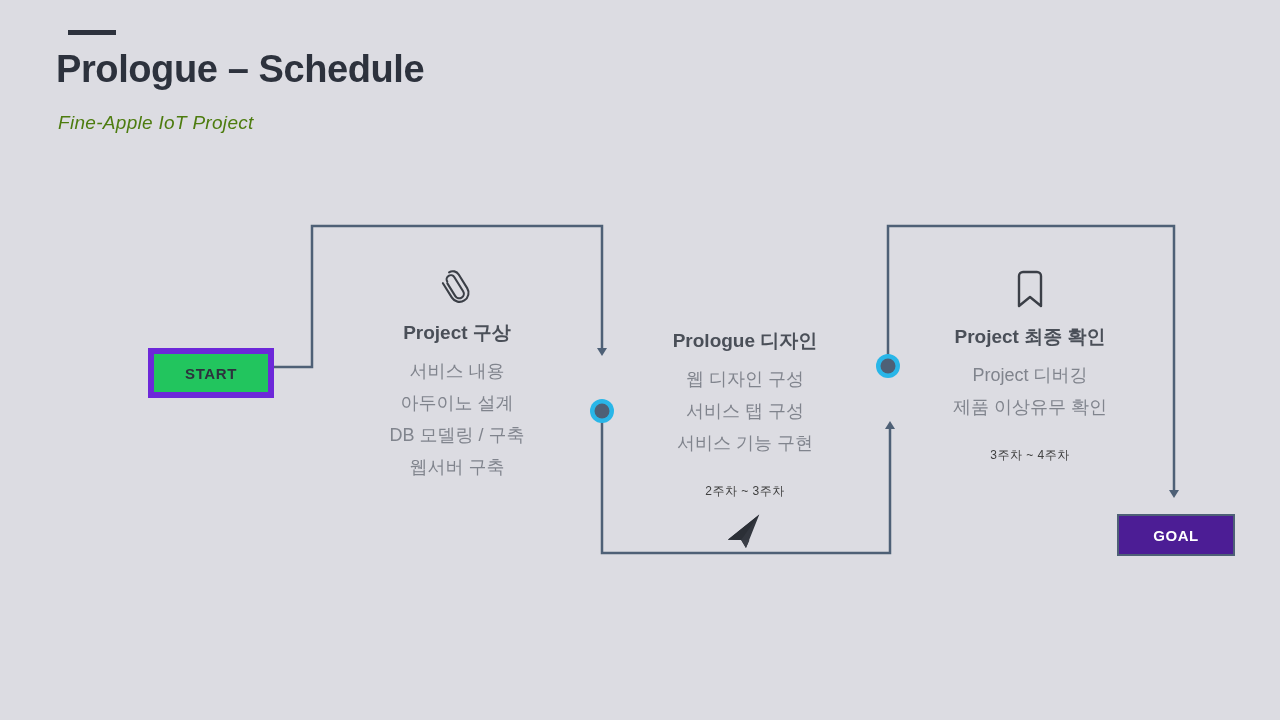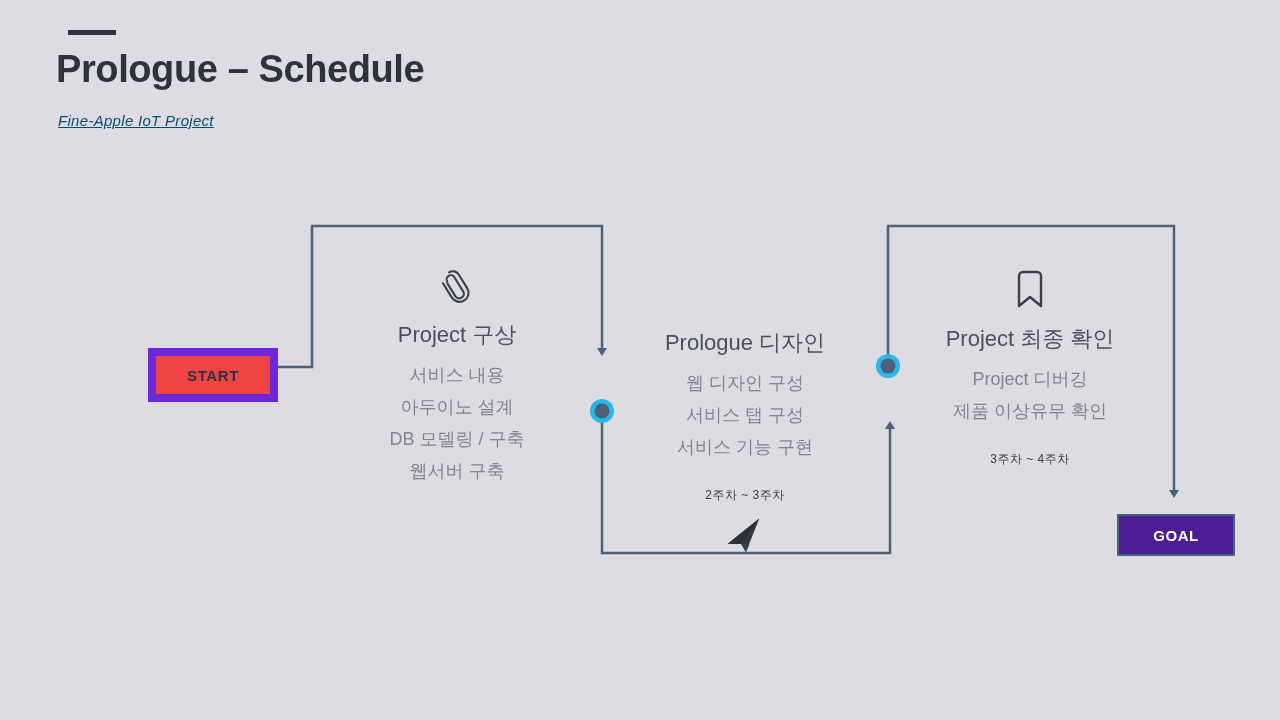--- a/index.html
+++ b/index.html
@@ -37,26 +37,25 @@
     font-size: 38px;
     font-weight: bold;
     color: #2d323d;
     letter-spacing: -0.4px;
     white-space: nowrap;
   }
   .page-subtitle {
     position: absolute;
     left: 58px;
     top: 112px;
-    font-size: 15px;
+    font-size: 19px;
     font-style: italic;
-    color: #0c4a6e;
+    color: #4d7c0f;
     letter-spacing: 0.3px;
     white-space: nowrap;
-    text-decoration: underline;
   }
 
   
   .connectors {
     position: absolute;
     left: 0; top: 0;
     width: 1280px;
     height: 720px;
   }
 
@@ -68,22 +67,22 @@
     justify-content: center;
     font-size: 15px;
     font-weight: bold;
     letter-spacing: 0.6px;
   }
   .badge-start {
     left: 148px;
     top: 348px;
     width: 114px;
     height: 38px;
-    background: #ef4444;
-    border: 8px solid #6d28d9;
+    background: #22c55e;
+    border: 6px solid #6d28d9;
     color: #2d323d;
   }
   .badge-goal {
     left: 1117px;
     top: 514px;
     width: 114px;
     height: 38px;
     background: #4c1d95;
     border: 2px solid #4e6076;
     color: #ffffff;
@@ -96,22 +95,22 @@
     width: 260px;
   }
   .stage-icon {
     height: 46px;
     display: flex;
     align-items: center;
     justify-content: center;
     margin-bottom: 12px;
   }
   .stage-title {
-    font-size: 22px;
-    font-weight: normal;
+    font-size: 19px;
+    font-weight: bold;
     color: #4a4f58;
     margin-bottom: 9px;
     white-space: nowrap;
   }
   .stage-item {
     font-size: 18px;
     color: #80848d;
     line-height: 32px;
     white-space: nowrap;
   }

